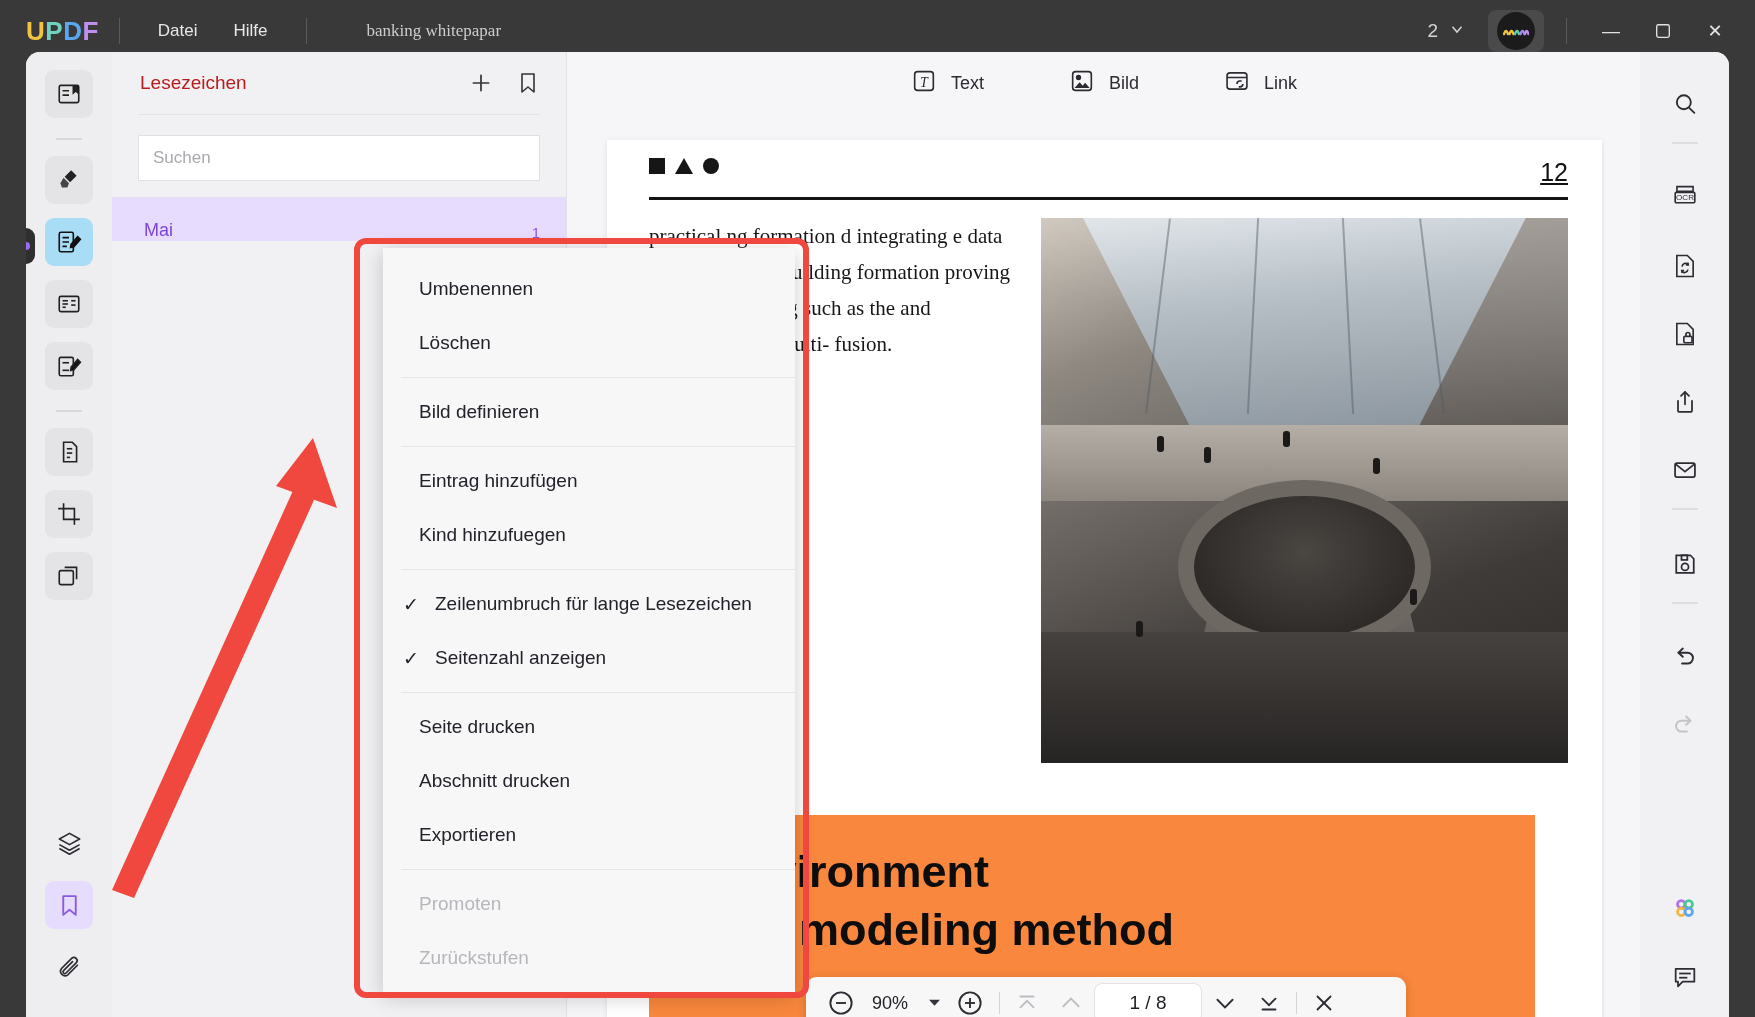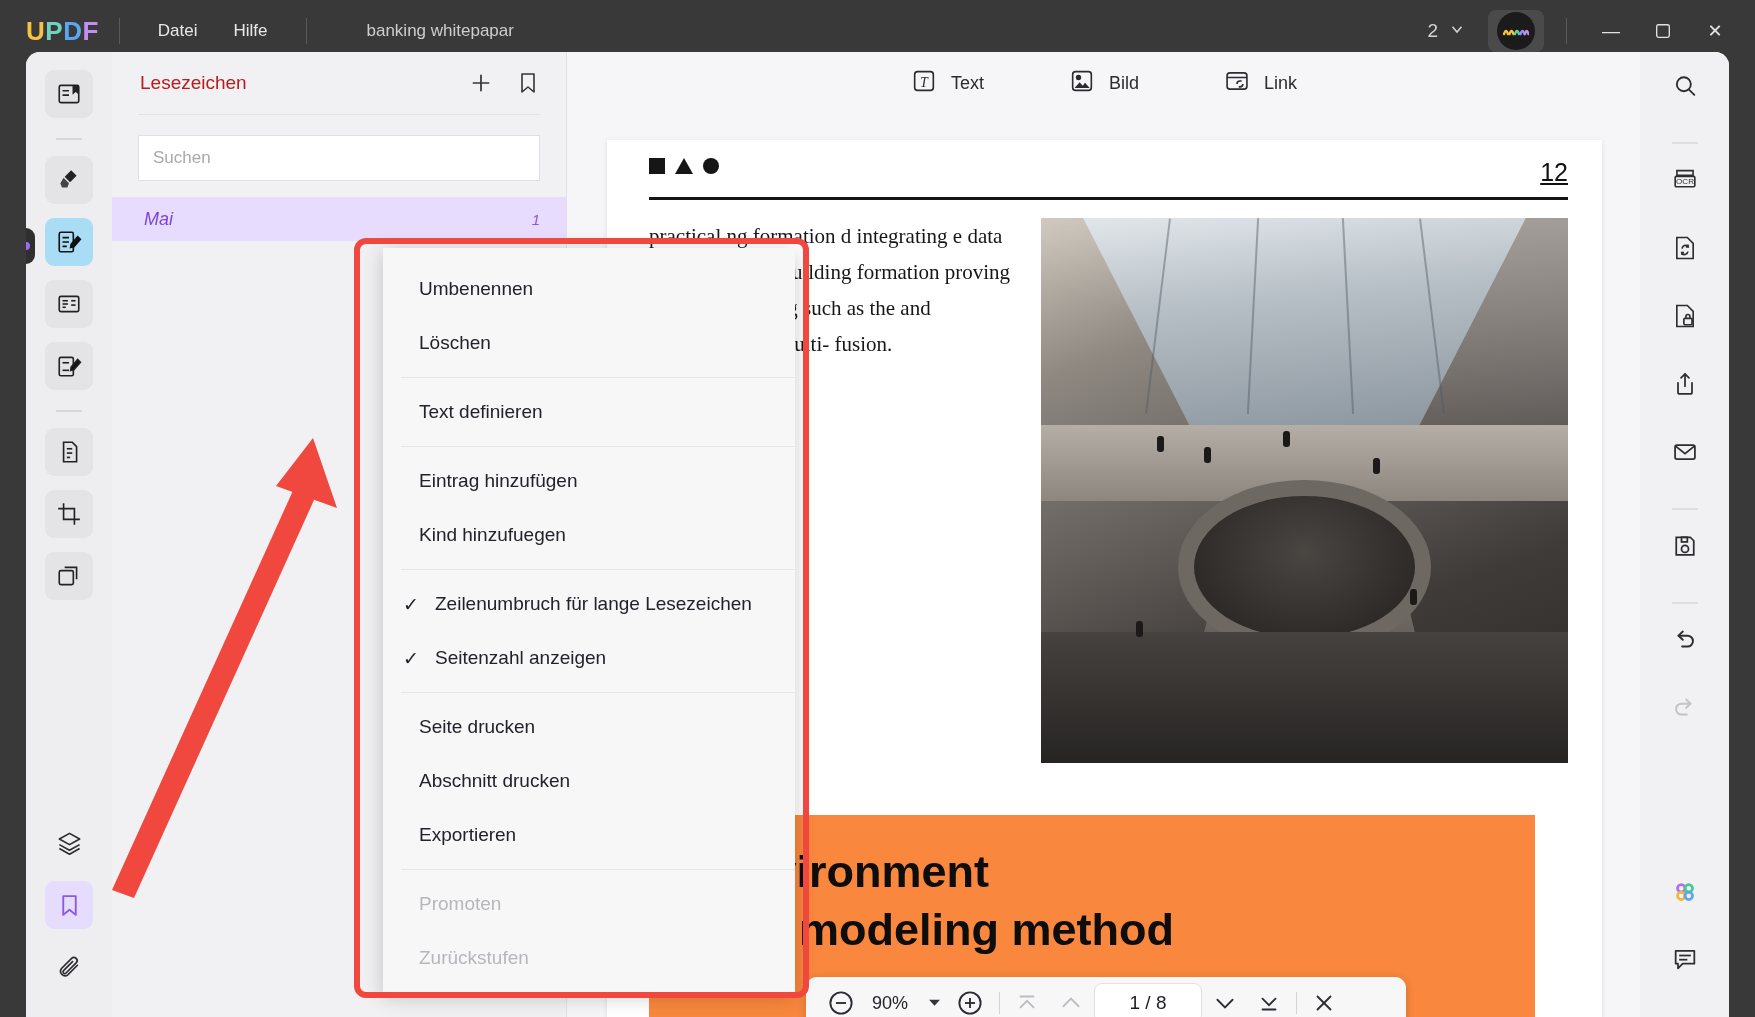--- a/index.html
+++ b/index.html
@@ -39,20 +39,21 @@
     margin: 0 20px;
   }
   .tb-menu {
     color: #e8e8e8; font-size: 17px;
     padding: 6px 18px; border-radius: 5px;
     cursor: default;
   }
   .tb-docname {
     color: #cdcdcd; font-size: 17px;
     margin-left: 40px;
+    font-family: Liberation Serif, serif;
   }
 
   
   .tabs { position: absolute; left: 648px; top: 0; height: 62px; display:flex; align-items:flex-end; }
   .tab {
     width: 228px; height: 52px;
     background: linear-gradient(180deg,#6a6a6a 0%, #5d5d5d 100%);
     border-radius: 12px 12px 0 0;
     display: flex; align-items: center;
     position: relative;
@@ -157,23 +158,22 @@
     border: 0; outline: 0; width: 100%;
     font-size: 17px; color: #2b2b2b;
     font-family: "Liberation Sans", sans-serif;
     background: transparent;
   }
   .bm-search input::placeholder { color: #a9a9ae; }
   .bm-row {
     margin: 16px 0 0 0;
     height: 44px;
     background: #e7dcfd;
-    display: flex; align-items: center;
+    display: flex; align-items: flex-end;
     padding: 0 26px 0 32px;
-    font-style: italic;
   }
   .bm-row .label { font-size: 18px; color: #7b45d8; flex: 1; }
   .bm-row .num { font-size: 15px; color: #8b5ae0; }
 
   
   .doc-area {
     position: absolute; left: 541px; top: 0;
     width: 1073px; height: 965px;
     background: #f6f6f8;
   }
@@ -279,21 +279,21 @@
   
   .rrail {
     position: absolute; right: 0; top: 0;
     width: 89px; height: 965px;
     background: #f1f1f3;
     display: flex; flex-direction: column; align-items: center;
     padding-top: 20px;
   }
   .rr-btn {
     width: 46px; height: 46px;
-    display: flex; align-items: flex-start; justify-content: center;
+    display: flex; align-items: flex-end; justify-content: center;
     color: #2c2c32; margin-bottom: 22px;
   }
   .rr-btn.dim { color: #c3c3c8; }
   .rr-sep { width: 26px; height: 2px; background: #dededf; margin: 2px 0 22px; }
   .rr-spacer { flex: 1; }
 
   
   .ctx-outline {
     position: absolute; left: 354px; top: 238px;
     width: 455px; height: 760px;
@@ -735,21 +735,21 @@
 
     <div class="ctx-item">
       <span>Umbenennen</span>
     </div>
     <div class="ctx-item">
       <span>Löschen</span>
     </div>
     <div class="ctx-sep"></div>
 
     <div class="ctx-item">
-      <span>Text definieren</span>
+      <span>Bild definieren</span>
     </div>
     <div class="ctx-sep"></div>
 
     <div class="ctx-item">
       <span>Eintrag hinzufügen</span>
     </div>
     <div class="ctx-item">
       <span>Kind hinzufuegen</span>
     </div>
     <div class="ctx-sep"></div>

